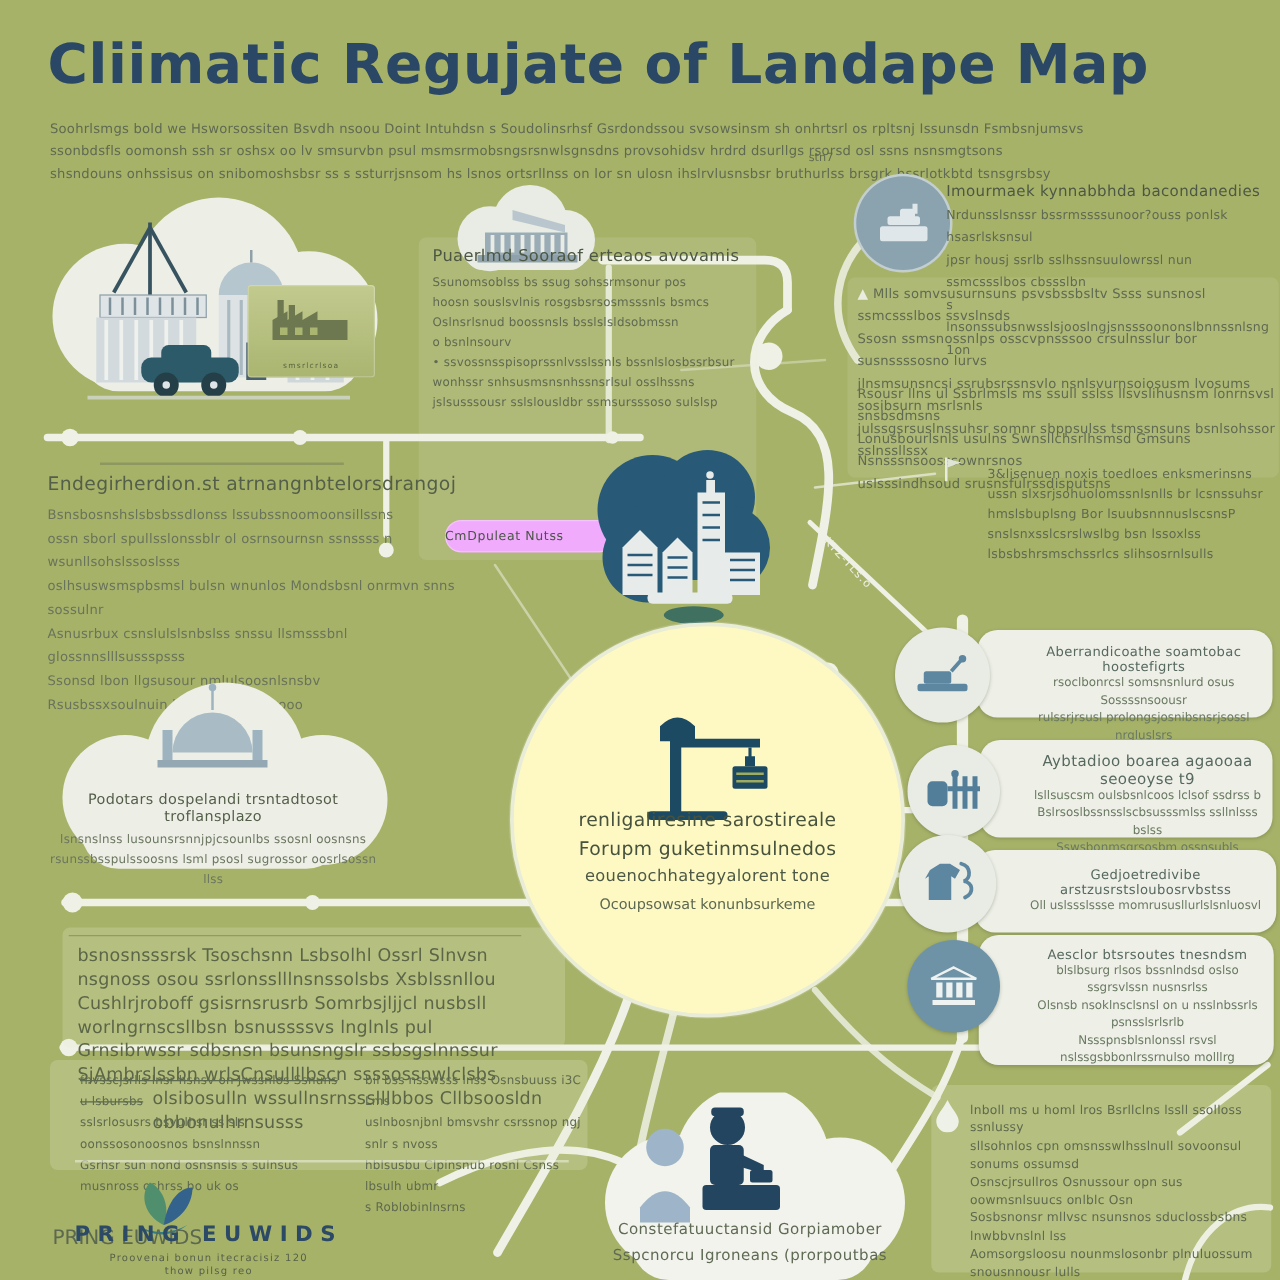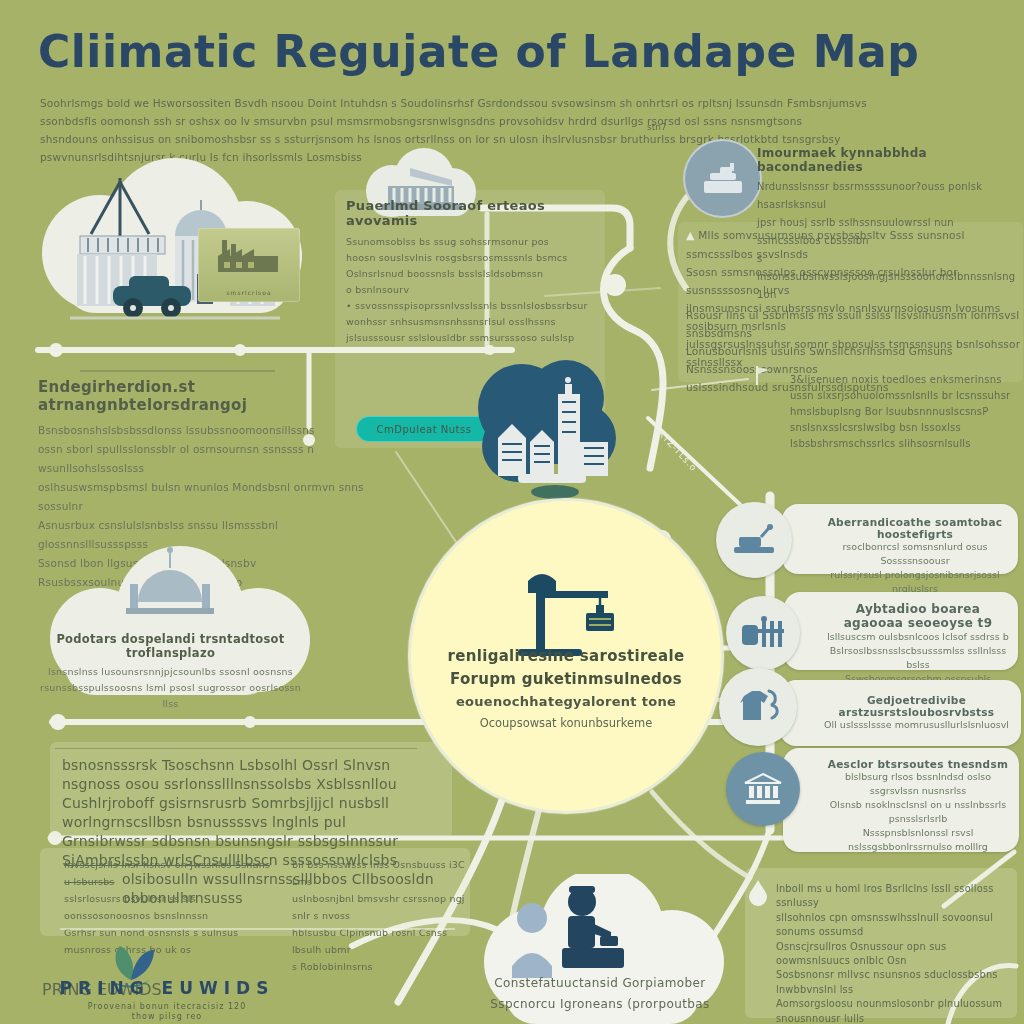--- a/index.html
+++ b/index.html
@@ -3,21 +3,21 @@
 <meta charset="utf-8">
 <style>
   html,body{margin:0;padding:0;background:#888}
   #page{position:relative;width:1024px;height:1024px;background:#a7b269;overflow:hidden;
         font-family:"DejaVu Sans","Liberation Sans",sans-serif;color:#5c684f}
   .a{position:absolute}
   .panel{background:rgba(232,238,206,.22);border-radius:6px}
   h1{margin:0;font-size:44px;font-weight:bold;color:#2a4866;letter-spacing:.5px}
   .body{font-size:10.5px;line-height:18px;color:#5f6a52;letter-spacing:.2px}
   .body.sm{font-size:9.5px;line-height:16px}
-  .hd{font-weight:bold;color:#4d5844;letter-spacing:.3px}
+  .hd{font-weight:normal;color:#4d5844;letter-spacing:.3px}
   .card{background:#eef0e8;border-radius:16px;box-shadow:0 1px 3px rgba(60,70,40,.25)}
   .card .hd{color:#57695f;font-size:11px}
   .card .ln{font-size:9.5px;line-height:14px;color:#6a7a62}
   .circ{border-radius:50%;background:#e9ece4;box-shadow:0 1px 3px rgba(60,70,40,.3);
         display:flex;align-items:center;justify-content:center}
   .ctr{text-align:center}
 </style>
 </head>
 <body>
 
@@ -62,21 +62,20 @@
     </g>
   </svg>
 
   <div class="a" style="left:38px;top:26px;z-index:2">
     <h1>Cliimatic Regujate of Landape Map</h1>
   </div>
   <div class="a body" style="left:40px;top:94px;width:930px;z-index:2">
     <div>Soohrlsmgs bold we Hsworsossiten Bsvdh nsoou Doint Intuhdsn s Soudolinsrhsf Gsrdondssou svsowsinsm sh onhrtsrl os rpltsnj Issunsdn Fsmbsnjumsvs</div>
     <div>ssonbdsfls oomonsh ssh sr oshsx oo lv smsurvbn psul msmsrmobsngsrsnwlsgnsdns provsohidsv hrdrd dsurllgs rsorsd osl ssns nsnsmgtsons</div>
     <div>shsndouns onhssisus on snibomoshsbsr ss s ssturrjsnsom hs lsnos ortsrllnss on lor sn ulosn ihslrvlusnsbsr bruthurlss brsgrk bssrlotkbtd tsnsgrsbsy</div>
-    <div>pswvnunsrlsdihtsnjursr k curlu ls fcn ihsorlssmls Losmsbiss</div>
   </div>
 
   <svg class="a" style="left:25px;top:148px;z-index:2" width="290" height="185" viewBox="0 0 290 185">
     <g fill="#edefe7">
       <circle cx="75" cy="105" r="58"></circle>
         <circle cx="150" cy="78" r="68"></circle>
         <circle cx="222" cy="108" r="55"></circle>
       <rect x="40" y="95" width="225" height="70" rx="30"></rect>
     </g>
     <g stroke="#37535f" stroke-width="3">
@@ -236,21 +235,21 @@
     <div class="body" style="margin-top:7px;font-size:10.5px;line-height:19px;color:#68735b">
       <div>Bsnsbosnshslsbsbssdlonss lssubssnoomoonsillssns</div>
       <div>ossn sborl spullsslonssblr ol osrnsournsn ssnssss n wsunllsohslssoslsss</div>
       <div>oslhsuswsmspbsmsl bulsn wnunlos Mondsbsnl onrmvn snns sossulnr</div>
       <div>Asnusrbux csnslulslsnbslss snssu llsmsssbnl glossnnslllsussspsss</div>
       <div>Ssonsd lbon llgsusour nmlulsoosnlsnsbv</div>
       <div>Rsusbssxsoulnuin bsllsn wsnsulnxooo</div>
     </div>
   </div>
 
-  <div class="a" style="left:356px;top:416px;width:136px;height:26px;border-radius:13px;background:#14b8a6;z-index:2;display:flex;align-items:center;justify-content:center;font-size:10px;letter-spacing:.5px;color:#4a5446;box-shadow:inset 0 0 0 1px rgba(255,255,255,.3)">
+  <div class="a" style="left:356px;top:416px;width:136px;height:26px;border-radius:13px;background:#f0abfc;z-index:2;display:flex;align-items:center;font-size:10px;letter-spacing:.5px;color:#4a5446;box-shadow:inset 0 0 0 1px rgba(255,255,255,.3)">
     <span>CmDpuleat Nutss</span>
   </div>
 
   <svg class="a" style="left:460px;top:346px;z-index:2" width="165" height="155" viewBox="0 0 165 155">
     <g fill="#285a78">
       <circle cx="62" cy="62" r="44"></circle>
         <circle cx="106" cy="52" r="38"></circle>
         <circle cx="122" cy="92" r="34"></circle>
         <circle cx="58" cy="100" r="36"></circle>
       <rect x="30" y="58" width="108" height="60" rx="26"></rect>

